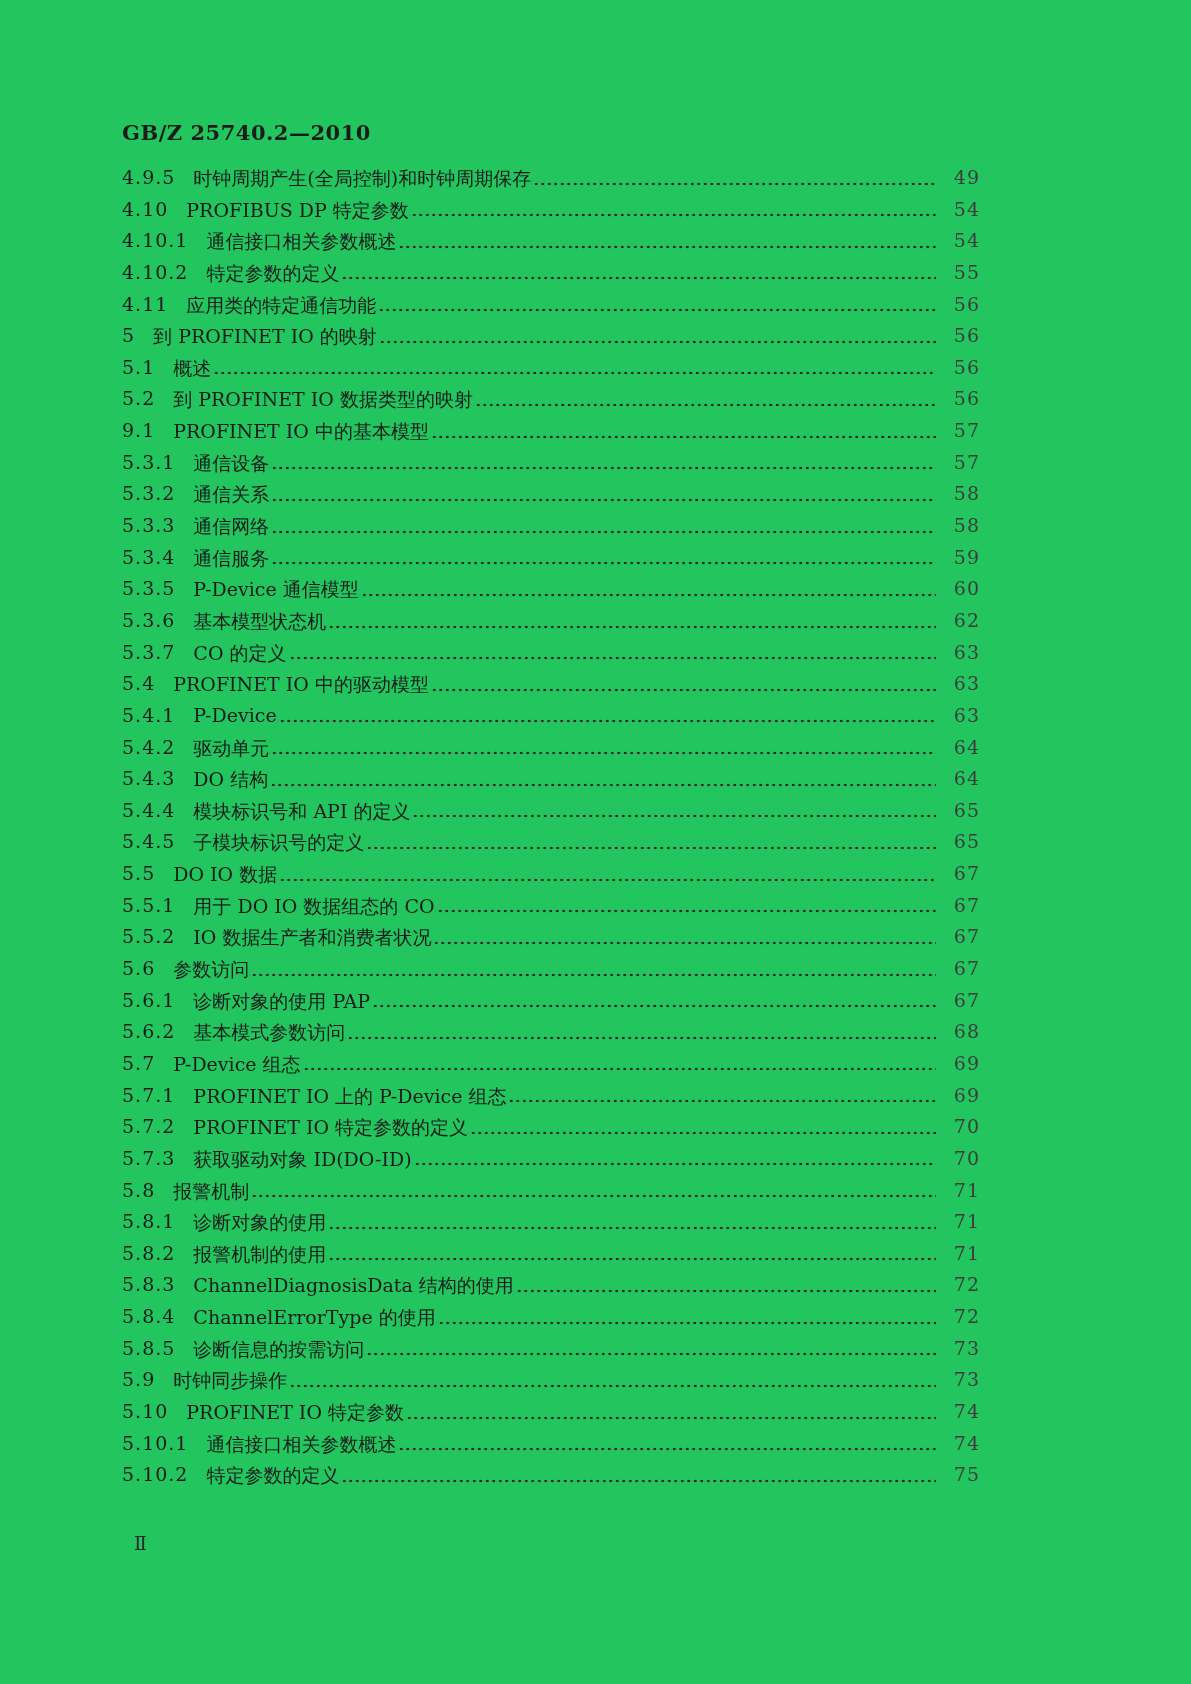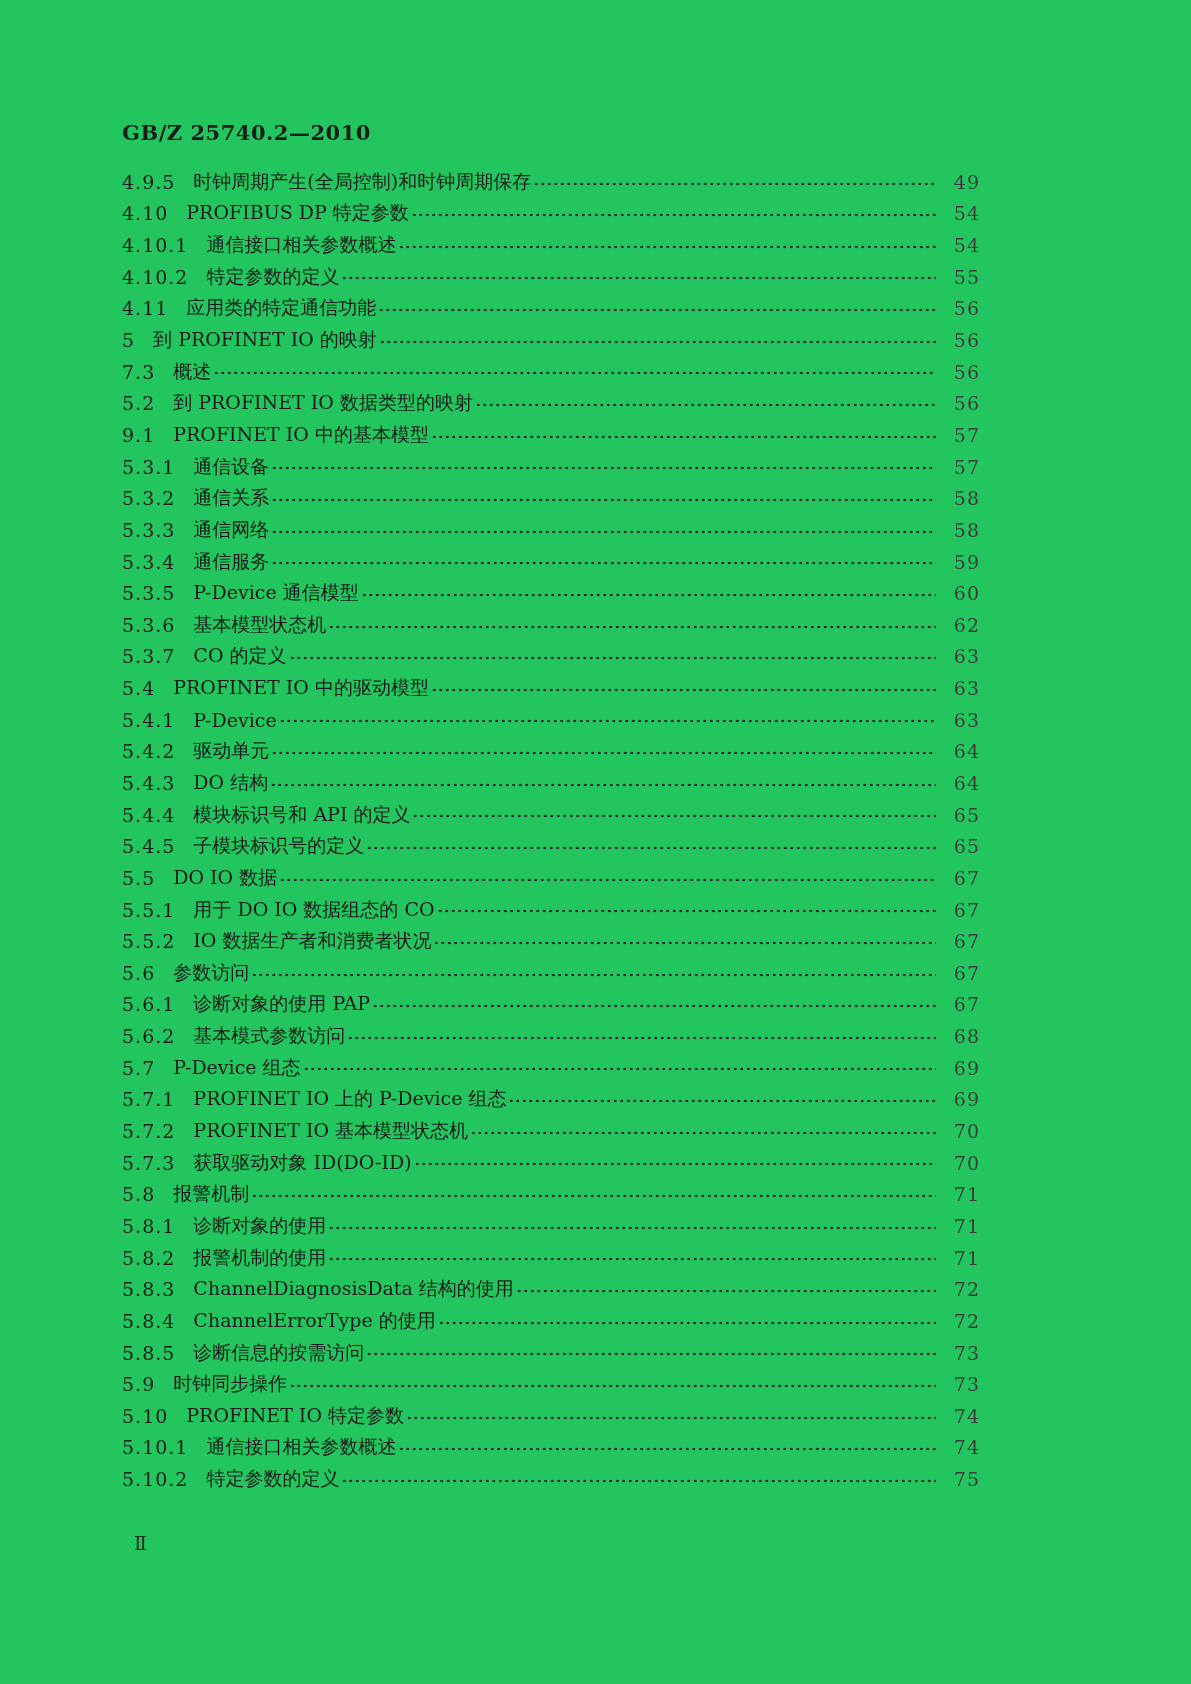--- a/index.html
+++ b/index.html
@@ -28,21 +28,20 @@
     white-space: nowrap;
   }
   .toc-list {
     position: absolute;
     left: 122px;
     top: 166px;
     width: 858px;
   }
   .toc-row {
     display: flex;
-    align-items: center;
     height: 31.65px;
     font-size: 19px;
     white-space: nowrap;
   }
   .toc-num {
     letter-spacing: 1px;
     margin-right: 18px;
     flex: 0 0 auto;
   }
   .toc-title {
@@ -118,21 +117,21 @@
   </div>
 
   <div class="toc-row">
     <span class="toc-num">5</span>
     <span class="toc-title">到 PROFINET IO 的映射</span>
     <span class="toc-leader"></span>
     <span class="toc-page">56</span>
   </div>
 
   <div class="toc-row">
-    <span class="toc-num">7.3</span>
+    <span class="toc-num">5.1</span>
     <span class="toc-title">概述</span>
     <span class="toc-leader"></span>
     <span class="toc-page">56</span>
   </div>
 
   <div class="toc-row">
     <span class="toc-num">5.2</span>
     <span class="toc-title">到 PROFINET IO 数据类型的映射</span>
     <span class="toc-leader"></span>
     <span class="toc-page">56</span>
@@ -287,21 +286,21 @@
 
   <div class="toc-row">
     <span class="toc-num">5.7.1</span>
     <span class="toc-title">PROFINET IO 上的 P-Device 组态</span>
     <span class="toc-leader"></span>
     <span class="toc-page">69</span>
   </div>
 
   <div class="toc-row">
     <span class="toc-num">5.7.2</span>
-    <span class="toc-title">PROFINET IO 基本模型状态机</span>
+    <span class="toc-title">PROFINET IO 特定参数的定义</span>
     <span class="toc-leader"></span>
     <span class="toc-page">70</span>
   </div>
 
   <div class="toc-row">
     <span class="toc-num">5.7.3</span>
     <span class="toc-title">获取驱动对象 ID(DO-ID)</span>
     <span class="toc-leader"></span>
     <span class="toc-page">70</span>
   </div>

